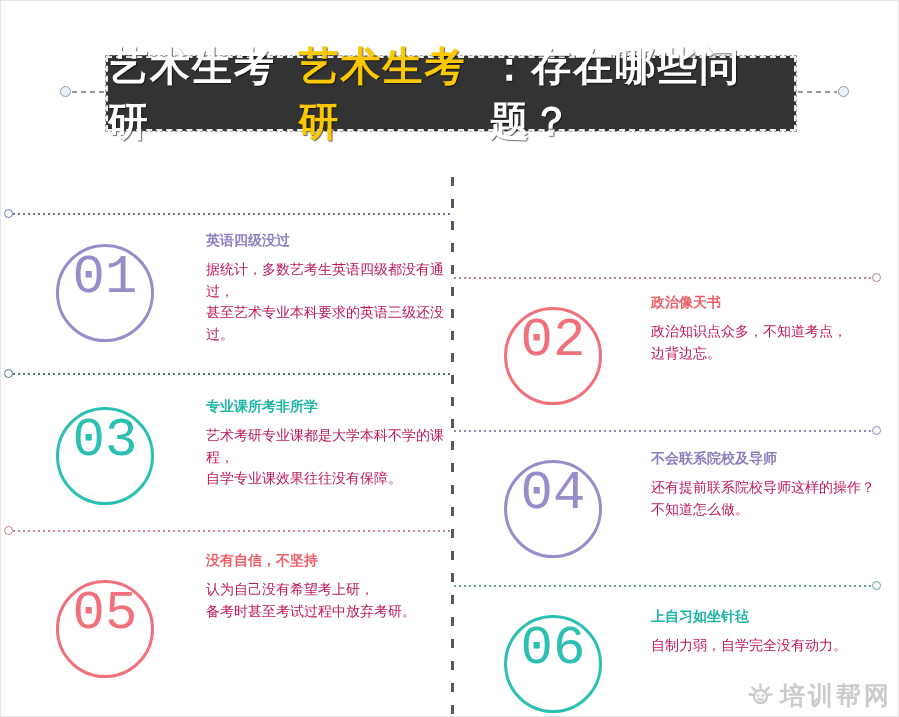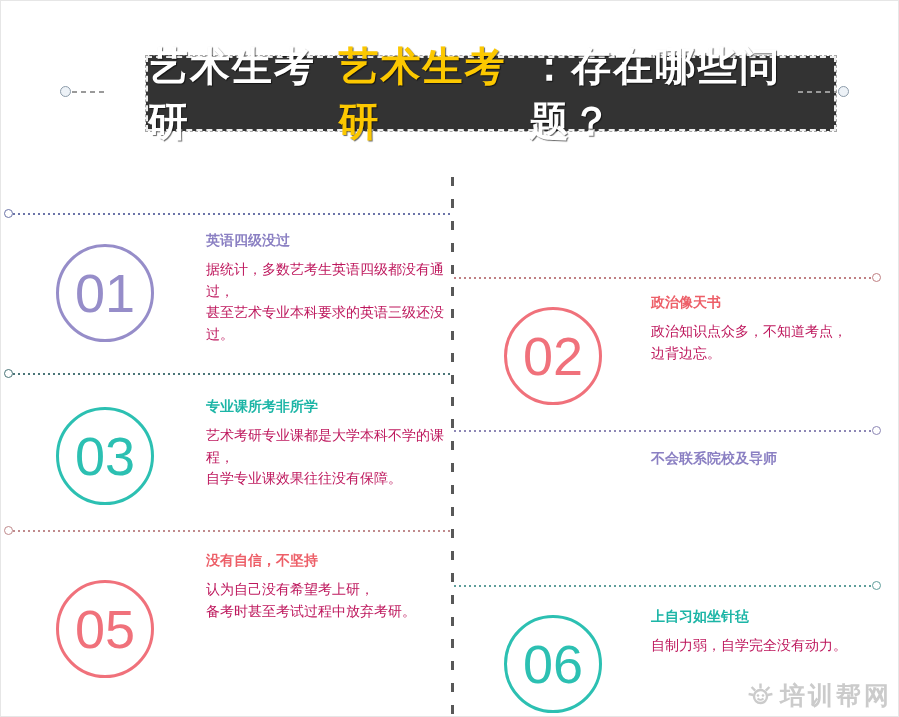--- a/index.html
+++ b/index.html
@@ -4,21 +4,21 @@
 <style>
   html,body{margin:0;padding:0;background:#fff;}
   .page{
     position:relative;width:899px;height:717px;box-sizing:border-box;
     background:#ffffff;border:1px solid #e6e6e6;overflow:hidden;
     font-family:"Liberation Sans","DejaVu Sans",sans-serif;
   }
   
   .banner-wrap{
     position:absolute;left:104px;top:54px;width:692px;height:77px;
-    border:1px dashed #a8a8a8;box-sizing:border-box;margin-left:40px;
+    border:1px dashed #a8a8a8;box-sizing:border-box;
   }
   .banner{
     position:absolute;left:0;top:0;right:0;bottom:0;
     background:var(--banner-bg,#333);
     border:2px dashed #ededed;box-sizing:border-box;
     display:flex;align-items:center;justify-content:center;
     font-size:40px;font-weight:bold;letter-spacing:2px;
     color:var(--banner-fg,#fff);
     text-shadow:1px 1px 1px rgba(0,0,0,.6);
   }
@@ -46,22 +46,22 @@
     position:absolute;height:2px;
     background:repeating-linear-gradient(90deg,var(--lc) 0 2px,transparent 2px 5px);
   }
   .item .endcap{
     position:absolute;width:9px;height:9px;border:1.5px solid var(--lc);
     border-radius:50%;background:#fff;box-sizing:border-box;
   }
   .item .badge{
     position:absolute;width:98px;height:98px;border:3px solid var(--c);
     border-radius:50%;box-sizing:border-box;
-    display:flex;align-items:center;justify-content:center;
-    font-family:Liberation Sans, sans-serif;
+    display:flex;justify-content:center;
+    font-family:Liberation Mono, monospace;
     font-size:54px;color:var(--c);
   }
   .item .content{position:absolute;}
   .item .title{margin:0 0 9px 0;font-size:14px;font-weight:bold;color:var(--tc);}
   .item .body{margin:0;font-size:14px;line-height:1.55;color:#be185d;white-space:pre-line;}
   
   .i1 .dotline{left:12px;top:212px;width:438px;}
   .i1 .endcap{left:3px;top:208px;}
   .i1 .badge{left:55px;top:243px;}
   .i1 .content{left:205px;top:231px;width:256px;}
@@ -145,22 +145,27 @@
     <div class="content">
       <h3 class="title">专业课所考非所学</h3>
       <p class="body">艺术考研专业课都是大学本科不学的课程，
 自学专业课效果往往没有保障。</p>
     </div>
   </section>
 
   <section class="item i4" style="--c: #968dc9; --tc: #8b80c3; --lc: #8d87b5;">
     <span class="dotline"></span>
     <span class="endcap"></span>
+    <div class="badge">
+        <span>04</span>
+      </div>
     <div class="content">
       <h3 class="title">不会联系院校及导师</h3>
+      <p class="body">还有提前联系院校导师这样的操作？
+不知道怎么做。</p>
     </div>
   </section>
 
   <section class="item i5" style="--c: #f0717b; --tc: #ed5f68; --lc: #c08a8c;">
     <span class="dotline"></span>
     <span class="endcap"></span>
     <div class="badge">
         <span>05</span>
       </div>
     <div class="content">

